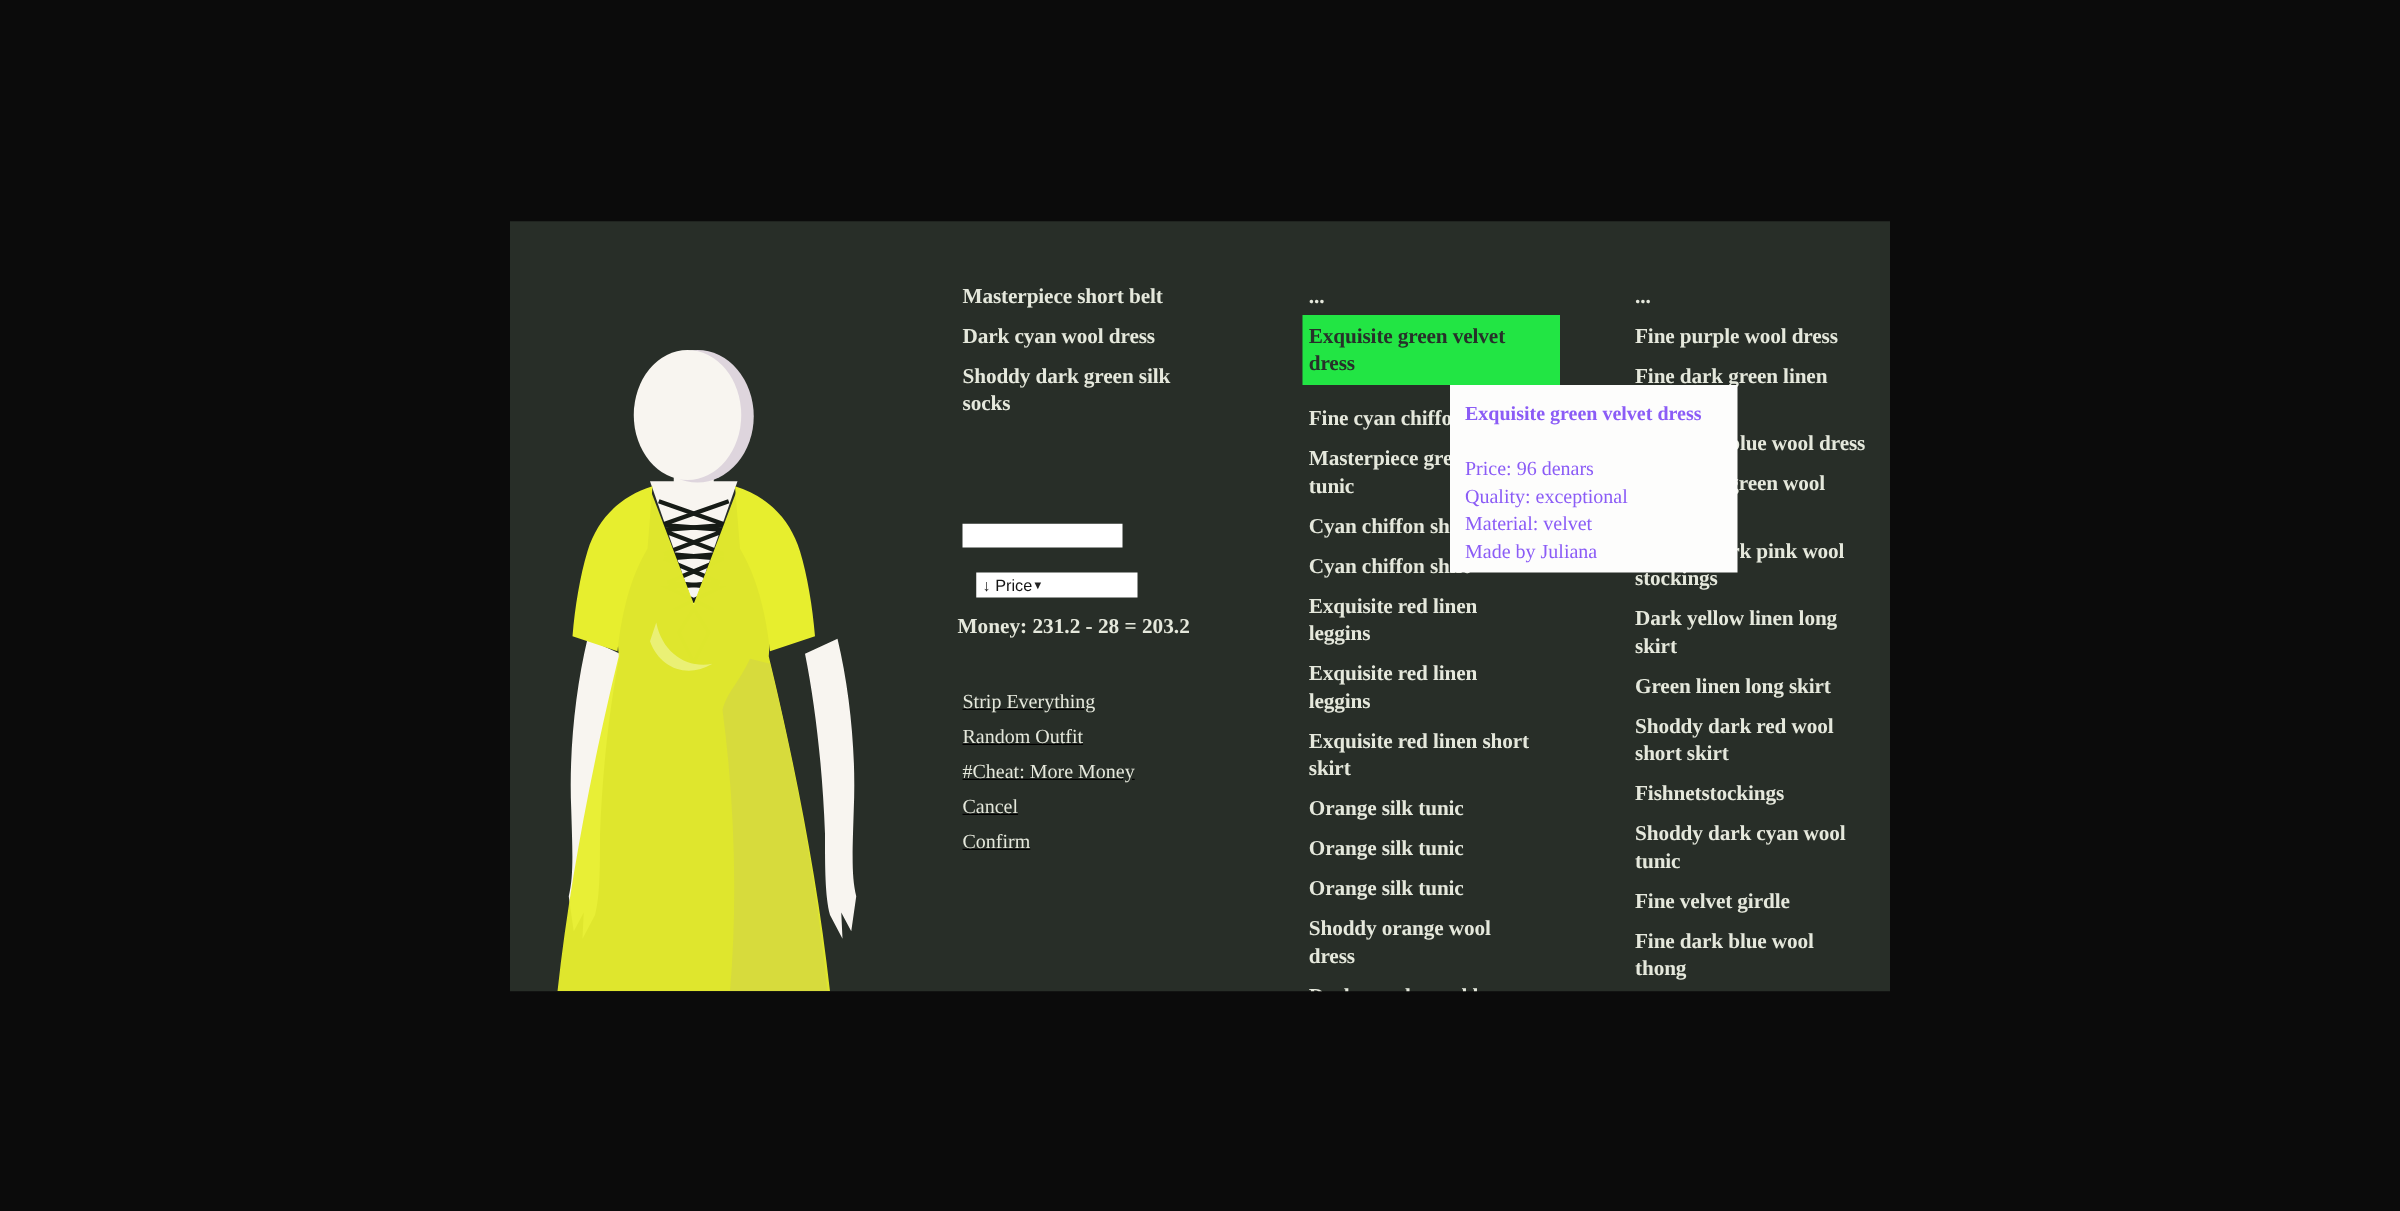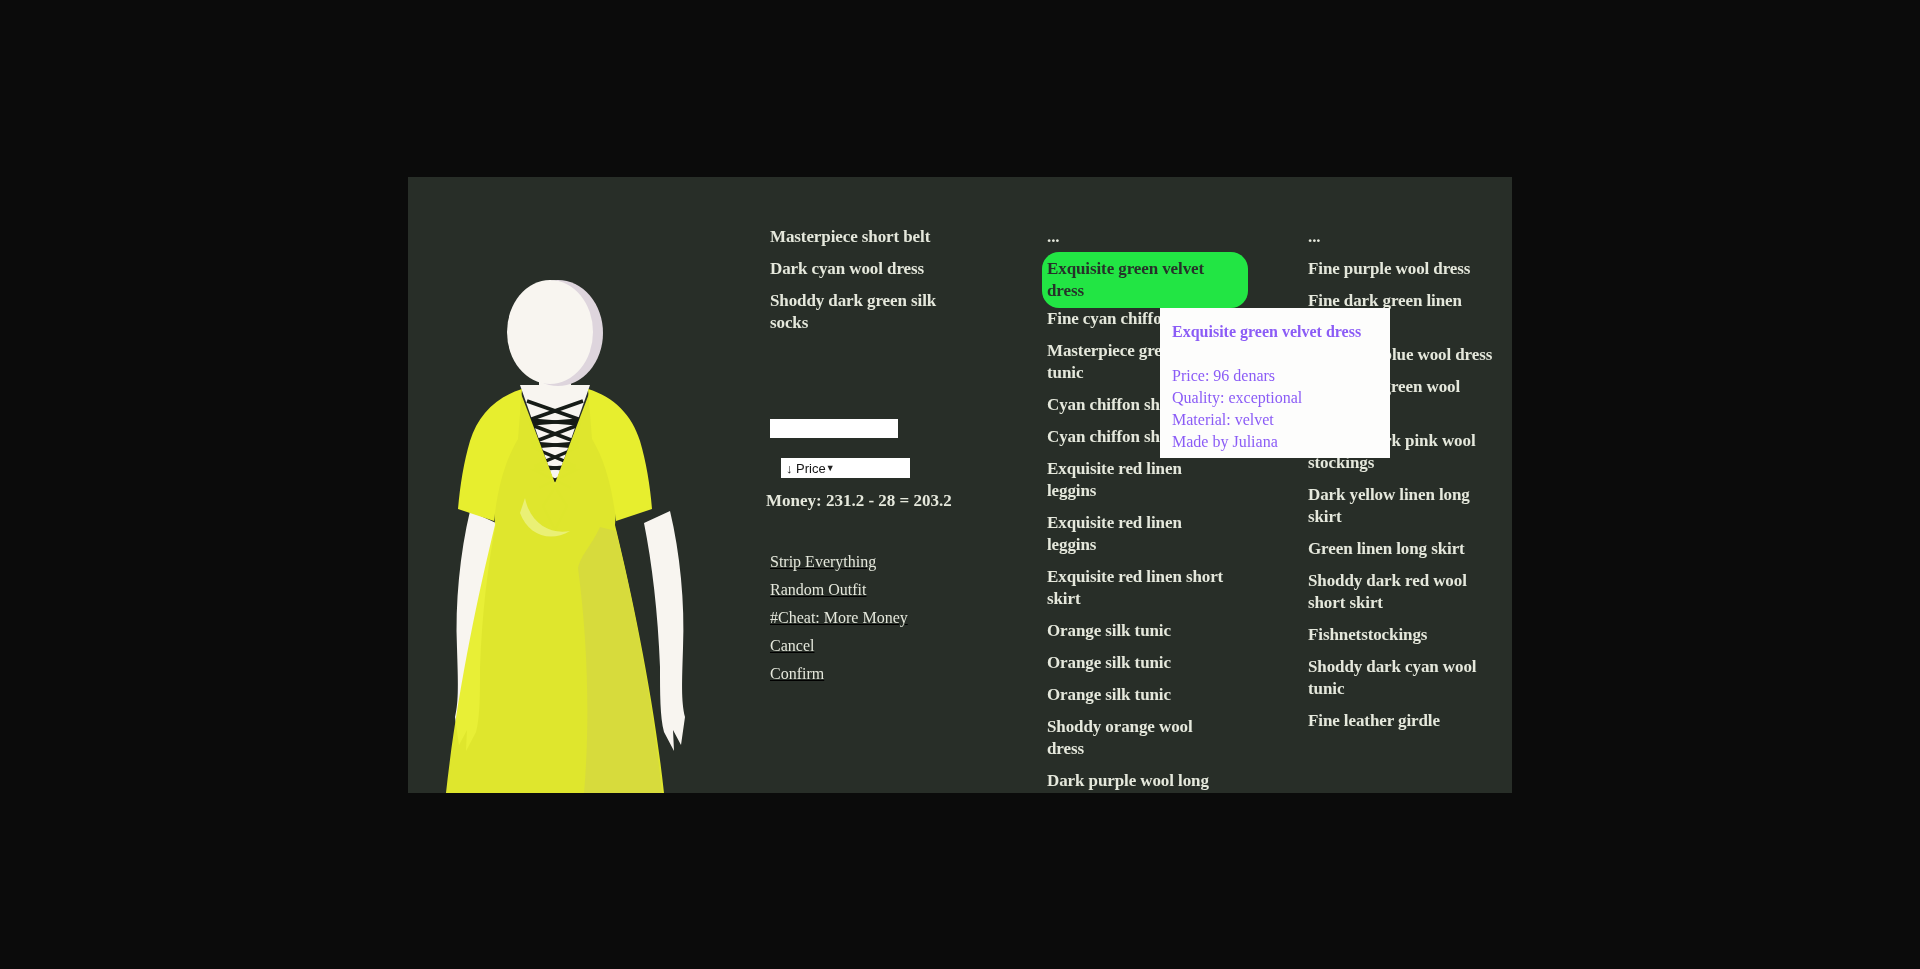--- a/index.html
+++ b/index.html
@@ -26,21 +26,21 @@
     font-weight:bold;font-size:17px;line-height:22px;color:var(--text);
     letter-spacing:-0.1px;
   }
   .col-left{left:362px;width:200px;}
   .col-middle{left:639px;width:196px;}
   .col-right{left:900px;width:204px;}
   .item{margin-bottom:10px;cursor:pointer;}
   .line{white-space:nowrap;}
   .item.highlight{
     background:var(--hl);color:var(--hl-text);
-    padding:6px 5px;margin:-6px -5px 0 -5px;border-radius:17px;
+    padding:6px 5px;margin:-6px -5px 16px -5px;
   }
   .search-input{
     position:absolute;left:362px;top:242px;width:128px;height:19px;
     border:0;background:#ffffff;padding:0 4px;
     font-family:"Liberation Sans",sans-serif;font-size:13px;
   }
   .sort-select{
     position:absolute;left:362px;top:281px;width:129px;height:20px;
     background:#ffffff;color:#151515;
     font-family:"Liberation Sans",sans-serif;font-size:13px;
@@ -221,21 +221,25 @@
         <div class="line">short skirt</div>
       </div>
       <div class="item">
         <div class="line">Fishnetstockings</div>
       </div>
       <div class="item">
         <div class="line">Shoddy dark cyan wool</div>
         <div class="line">tunic</div>
       </div>
       <div class="item">
-        <div class="line">Fine leather girdle</div>
+        <div class="line">Fine velvet girdle</div>
+      </div>
+      <div class="item">
+        <div class="line">Fine dark blue wool</div>
+        <div class="line">thong</div>
       </div>
     </div>
 
   <div class="tooltip">
     <div class="title">Exquisite green velvet dress</div>
     <div>
         <div class="tline">
           <div class="line">Price: 96 denars</div>
         </div>
         <div class="tline">

